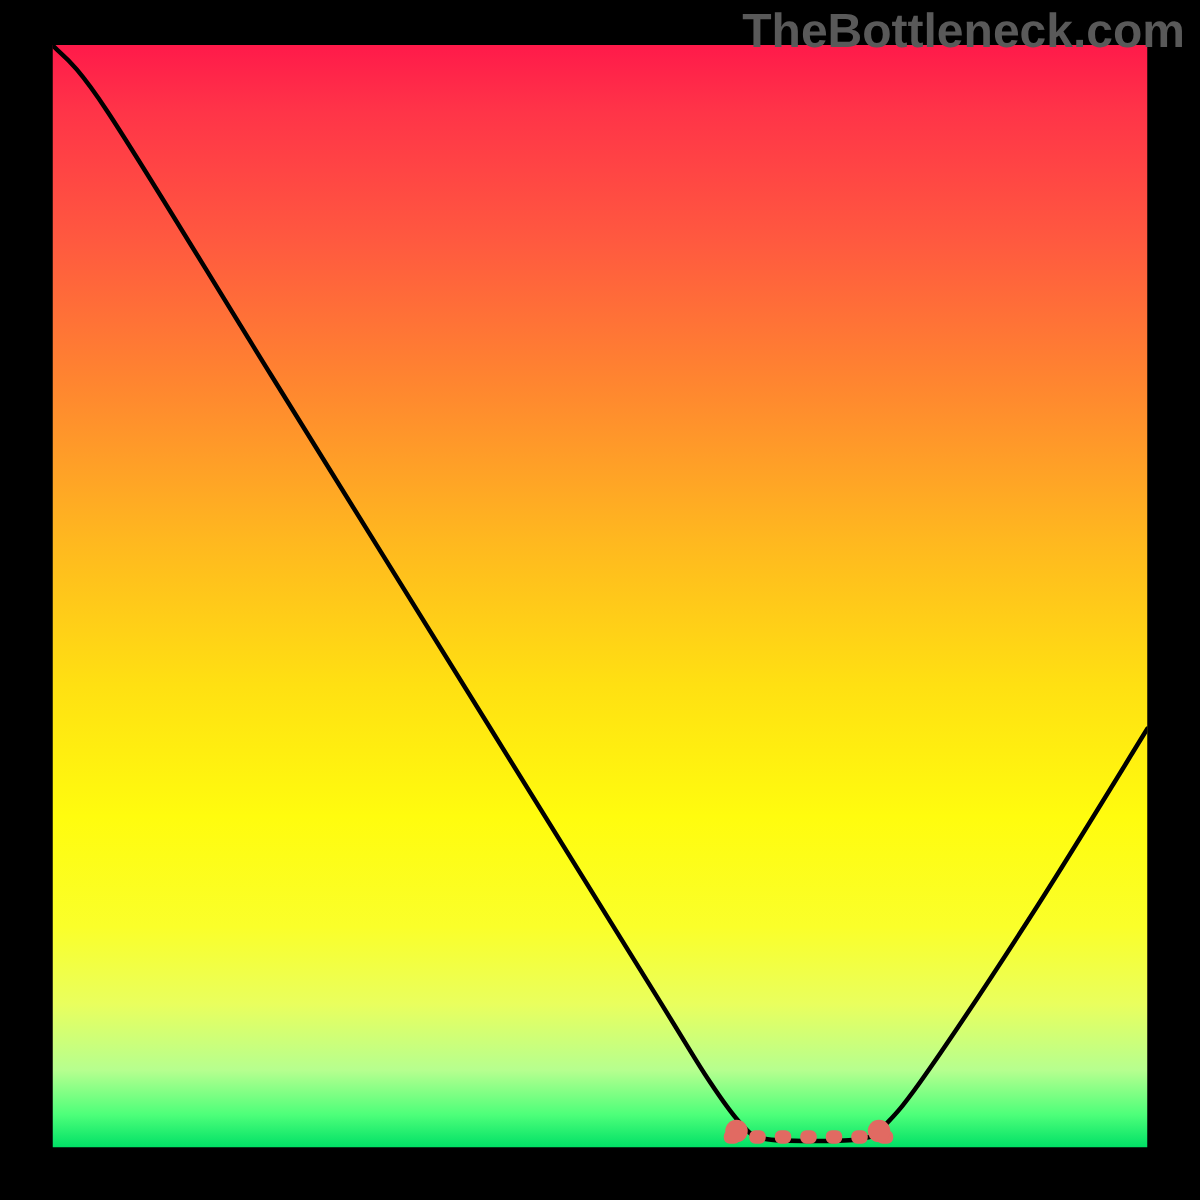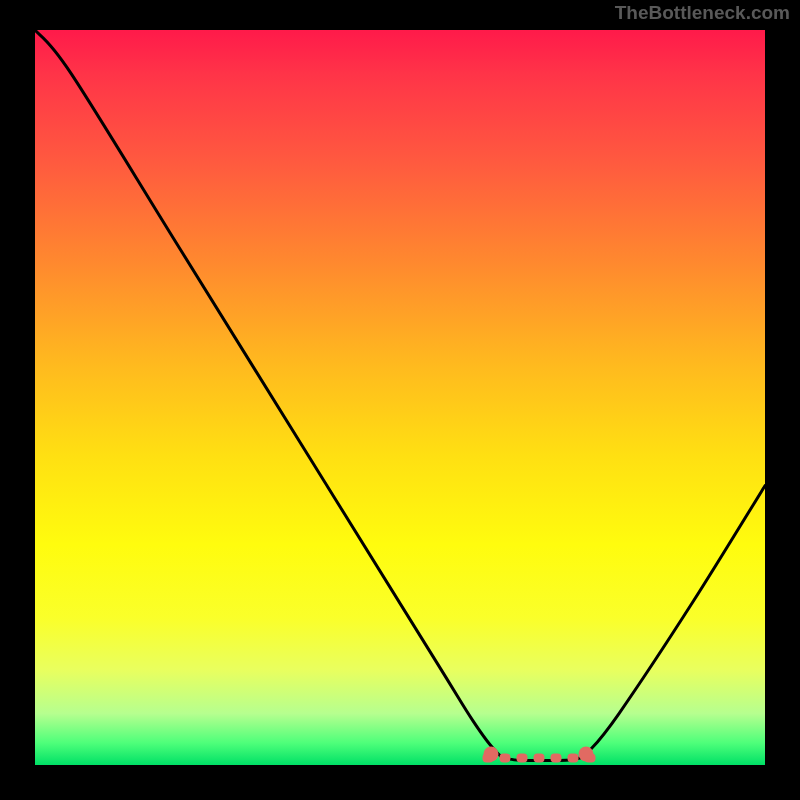--- a/index.html
+++ b/index.html
@@ -9,21 +9,21 @@
     background: #000;
     position: relative;
     font-family: Arial, sans-serif;
     overflow: hidden;
   }
   .watermark {
     position: absolute;
     top: 2px;
     right: 10px;
     color: #595959;
-    font-size: 19px;
+    font-size: 32px;
     font-weight: bold;
     z-index: 10;
   }
   .plot-area {
     position: absolute;
     left: 35px;
     top: 30px;
     width: 730px;
     height: 735px;
     overflow: hidden;

